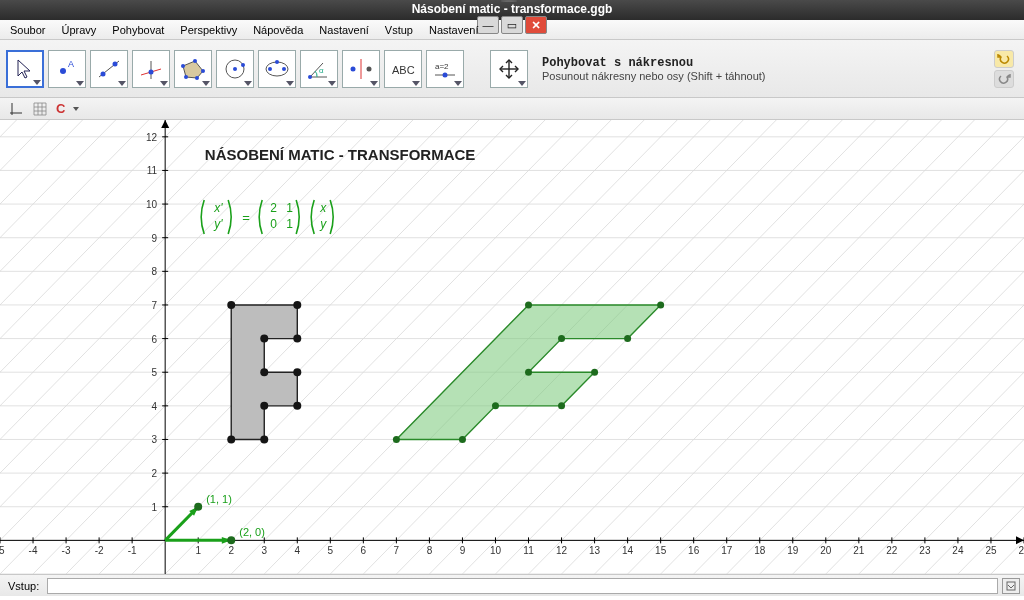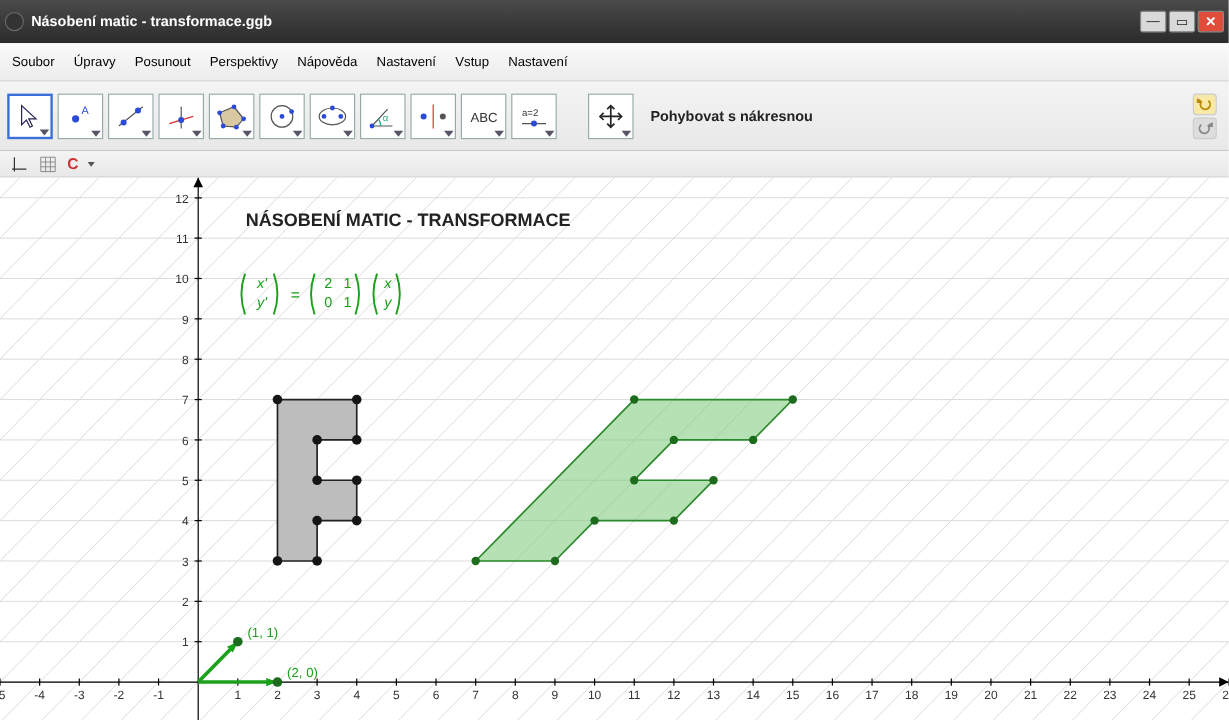--- a/index.html
+++ b/index.html
@@ -1,36 +1,36 @@
 <!DOCTYPE html>
 <html><head>
 <meta charset="utf-8">
 <style>
   * { box-sizing: border-box; margin: 0; padding: 0; }
   html, body { width: 1024px; height: 600px; font-family: Arial, sans-serif; font-size: 12px; background: #fff; overflow: hidden; }
 
-  .titlebar { height: 36px; background: linear-gradient(#4a4a4a, #2b2b2b); color: #fff; display: flex; align-items: center; padding: 0 4px; }
+  .titlebar { height: 20px; background: linear-gradient(#4a4a4a, #2b2b2b); color: #fff; display: flex; align-items: center; padding: 0 4px; flex-direction: column; }
   .titlebar .icon { width: 16px; height: 16px; border-radius: 50%; background: #333; margin-right: 6px; border: 1px solid #666; }
   .titlebar .title { flex: 1; font-size: 12px; font-weight: bold; }
   .winbtns { display: flex; gap: 2px; }
   .winbtn { width: 22px; height: 18px; display: flex; align-items: center; justify-content: center; border: 1px solid #888; border-radius: 2px; font-size: 11px; }
   .winbtn.min { background: #d9d9d9; color:#222; }
   .winbtn.max { background: #d9d9d9; color:#222; }
   .winbtn.close { background: #e04b3a; color:#fff; font-weight:bold; }
 
-  .menubar { height: 32px; background: linear-gradient(#fafafa,#ececec); border-bottom: 1px solid #c9c9c9; display: flex; align-items: center; padding: 0 6px; gap: 8px; }
+  .menubar { height: 20px; background: linear-gradient(#fafafa,#ececec); border-bottom: 1px solid #c9c9c9; display: flex; align-items: center; padding: 0 6px; gap: 8px; }
   .menubar span { font-size: 11px; cursor: default; padding:2px 4px; }
 
   .toolbar-row { height: 58px; background: linear-gradient(#f4f4f4,#e8e8e8); border-bottom: 1px solid #c8c8c8; display: flex; align-items: center; padding: 4px 6px; gap: 4px; }
   .toolbar-row .tbtn { width: 38px; height: 38px; background: #fff; border: 1px solid #9aa; box-shadow: 0 1px 0 #fff inset; display: flex; align-items: center; justify-content: center; position: relative; }
   .toolbar-row .tbtn.sel { border: 2px solid #3a6fd8; }
   .toolbar-row .tbtn .dd { position:absolute; right:1px; bottom:1px; width:0;height:0;border-left:4px solid transparent;border-right:4px solid transparent;border-top:5px solid #556; }
   .toolbar-row .spacer { width: 18px; }
   .toolbar-row .toolhint { flex:1; padding-left: 10px; }
-  .toolbar-row .toolhint .ttitle { font-weight: bold; font-size: 12px; color:#222; }
+  .toolbar-row .toolhint .ttitle { font-weight: bold; font-size: 12px; color:#222;font-family:Liberation Mono, monospace; }
   .toolbar-row .toolhint .tdesc { font-size: 11px; color:#444; }
   .toolbar-row .right-icons { display:flex; flex-direction:column; gap:2px; padding-right:4px; }
   .toolbar-row .right-icons .ri { width:20px;height:18px; border:1px solid #ccc; background:#f8e9a8; border-radius:3px; display:flex;align-items:center;justify-content:center; font-size:11px;}
   .toolbar-row .right-icons .ri.redo { background:#ddd; }
 
   .secondbar { height: 22px; background: linear-gradient(#f4f4f4,#e8e8e8); border-bottom: 1px solid #c8c8c8; display:flex; align-items:center; padding: 0 8px; gap:8px; }
   .secondbar svg { display:block; }
   .secondbar .red { color:#c33; font-weight:bold; font-size:13px; }
   .secondbar .dd2 { width:0;height:0;border-left:3px solid transparent;border-right:3px solid transparent;border-top:4px solid #555; }
 
@@ -52,21 +52,21 @@
   <div class="winbtns">
     <div class="winbtn min">—</div>
     <div class="winbtn max">▭</div>
     <div class="winbtn close">✕</div>
   </div>
 </div>
 
 <div class="menubar">
   <span>Soubor</span>
   <span>Úpravy</span>
-  <span>Posunout</span>
+  <span>Pohybovat</span>
   <span>Perspektivy</span>
   <span>Nápověda</span>
   <span>Nastavení</span>
   <span>Vstup</span>
   <span>Nastavení</span>
 </div>
 
 <div class="toolbar-row">
   <div class="tbtn sel">
     <svg width="22" height="22">
@@ -165,20 +165,21 @@
         <polyline points="11,6 14,3 17,6"></polyline>
           <polyline points="11,18 14,21 17,18"></polyline>
         <polyline points="8,9 5,12 8,15"></polyline>
           <polyline points="20,9 23,12 20,15"></polyline>
       </g>
     </svg>
       <div class="dd"></div>
   </div>
   <div class="toolhint">
     <div class="ttitle">Pohybovat s nákresnou</div>
+    <div class="tdesc">Posunout nákresny nebo osy (Shift + táhnout)</div>
   </div>
   <div class="right-icons">
     <div class="ri">
         <svg width="14" height="12">
           <path d="M10 3 A4 4 0 1 1 4 4 L2 2 M4 4 L1 4 L1 1" stroke="#b80" fill="none" stroke-width="1.5"></path>
         </svg>
       </div>
     <div class="ri redo">
         <svg width="14" height="12">
           <path d="M4 3 A4 4 0 1 0 10 4 L12 2 M10 4 L13 4 L13 1" stroke="#888" fill="none" stroke-width="1.5"></path>

